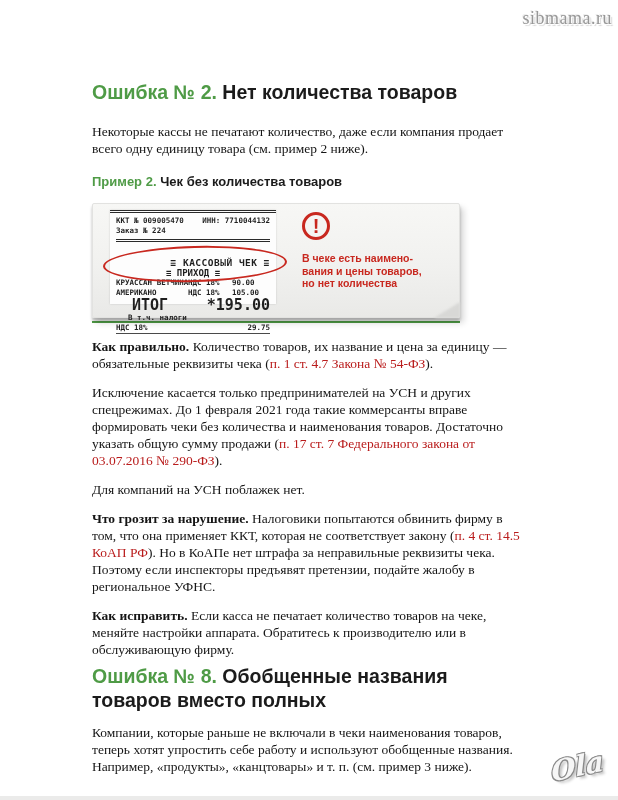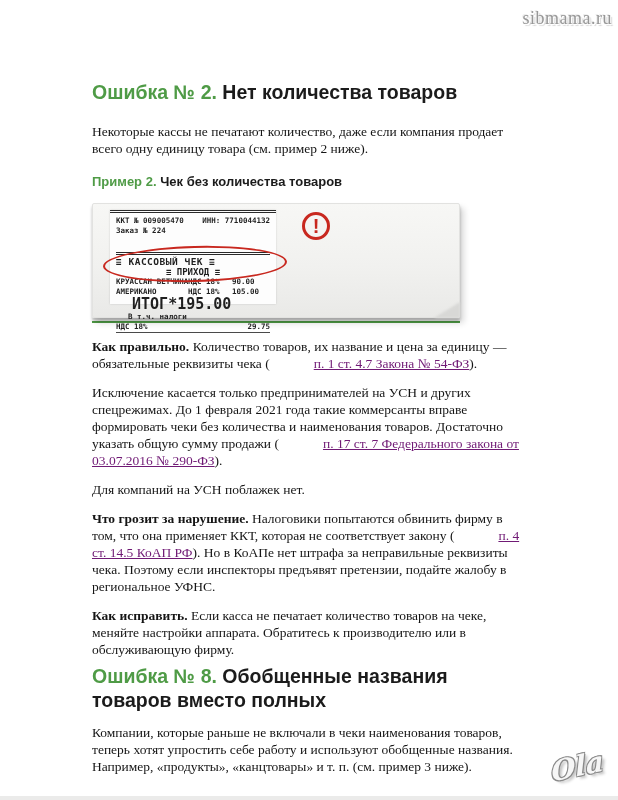--- a/index.html
+++ b/index.html
@@ -17,21 +17,21 @@
   .heading{
     font-family:"Liberation Sans",sans-serif;font-weight:bold;
     font-size:19.5px;line-height:24px;margin:0;color:#1b1b1b;
   }
   .heading-1{margin-top:64px;}
   .heading-2{margin-top:6px;}
   .grn{color:#4f9b46;}
   p.body{font-size:13.5px;line-height:17px;margin:12px 0 0;}
   p.intro1{margin-top:19px;}
   .lead{font-weight:bold;}
-  a.lnk{color:#701a75;text-decoration:underline;cursor:pointer;margin-left:44px;}
+  a.lnk{color:#b91c1c;cursor:pointer;}
   .example-label{
     font-family:"Liberation Sans",sans-serif;font-weight:bold;
     font-size:13px;line-height:16px;margin-top:17px;color:#1b1b1b;
   }
   
   .card{
     position:relative;margin-top:13px;width:366px;height:113px;
     background:linear-gradient(180deg,#f7f7f5 0%,#f1f1ef 55%,#e9e9e7 100%);
     border:1px solid #e2e2e0;border-radius:2px;
     box-shadow:0 3px 3px rgba(0,0,0,.25),4px 5px 6px rgba(0,0,0,.15);
@@ -49,25 +49,25 @@
     background:#fdfdfd;box-sizing:border-box;padding:3px 6px 2px;
     font-family:"DejaVu Sans Mono",monospace;font-size:7.5px;line-height:9.5px;
     color:#1f1f1f;font-weight:bold;box-shadow:0 0 2px rgba(0,0,0,.15);
     border-top:3px double #2a2a2a;
   }
   .rr{display:flex;justify-content:space-between;}
   .rr .nm{flex:1;white-space:nowrap;overflow:hidden;}
   .rr .vat{width:44px;}
   .rr .pr{width:38px;text-align:left;}
   .receipt-title{
-    text-align:left;font-size:9.5px;line-height:11px;letter-spacing:.5px;
-    border-top:3px double #2a2a2a;margin-top:17px;padding-top:1px;
+    text-align:right;font-size:9.5px;line-height:11px;letter-spacing:.5px;
+    border-top:3px double #2a2a2a;margin-top:4px;padding-top:15px;
   }
   .receipt-sub{text-align:center;font-size:9px;line-height:10px;}
-  .total-row{display:flex;font-size:15px;line-height:15px;margin-top:1px;padding-left:16px;}
+  .total-row{display:flex;justify-content:space-between;font-size:15px;line-height:15px;margin-top:1px;padding-left:16px;}
   .tax-note{padding-left:12px;font-size:7.5px;}
   .tax-row{border-bottom:1px solid #4a4a4a;padding-bottom:1px;}
   
   .ellipse{
     position:absolute;left:10px;top:42px;width:180px;height:32px;
     border:2px solid #c8281f;border-radius:50%;transform:rotate(-1.5deg);
   }
   .warn-badge{
     position:absolute;left:209px;top:8px;width:22px;height:22px;
     border:3.5px solid #c8281f;border-radius:50%;
@@ -133,20 +133,25 @@
       <div class="tax-note">В т.ч. налоги</div>
       <div class="rr tax-row">
         <span>НДС 18%</span>
         <span>29.75</span>
       </div>
     </div>
     <div class="ellipse"></div>
     <div class="warn-badge">
       <span class="bang">!</span>
     </div>
+    <div class="warn-text">
+      <div>В чеке есть наимено-</div>
+      <div>вания и цены товаров,</div>
+      <div>но нет количества</div>
+    </div>
   </div>
   <div class="green-rule"></div>
 
   <p class="body" style="margin-top:15px;"><b class="lead">Как правильно.</b><span> Количество товаров, их название и цена за единицу — обязательные реквизиты чека (</span><a class="lnk">п. 1 ст. 4.7 Закона № 54-ФЗ</a><span>).</span></p>
 
   <p class="body"><span>Исключение касается только предпринимателей на УСН и других спецрежимах. До 1 февраля 2021 года такие коммерсанты вправе формировать чеки без количества и наименования товаров. Достаточно указать общую сумму продажи (</span><a class="lnk">п. 17 ст. 7 Федерального закона от 03.07.2016 № 290-ФЗ</a><span>).</span></p>
 
   <p class="body">Для компаний на УСН поблажек нет.</p>
 
   <p class="body"><b class="lead">Что грозит за нарушение.</b><span> Налоговики попытаются обвинить фирму в том, что она применяет ККТ, которая не соответствует закону (</span><a class="lnk">п. 4 ст. 14.5 КоАП РФ</a><span>). Но в КоАПе нет штрафа за неправильные реквизиты чека. Поэтому если инспекторы предъявят претензии, подайте жалобу в региональное УФНС.</span></p>

